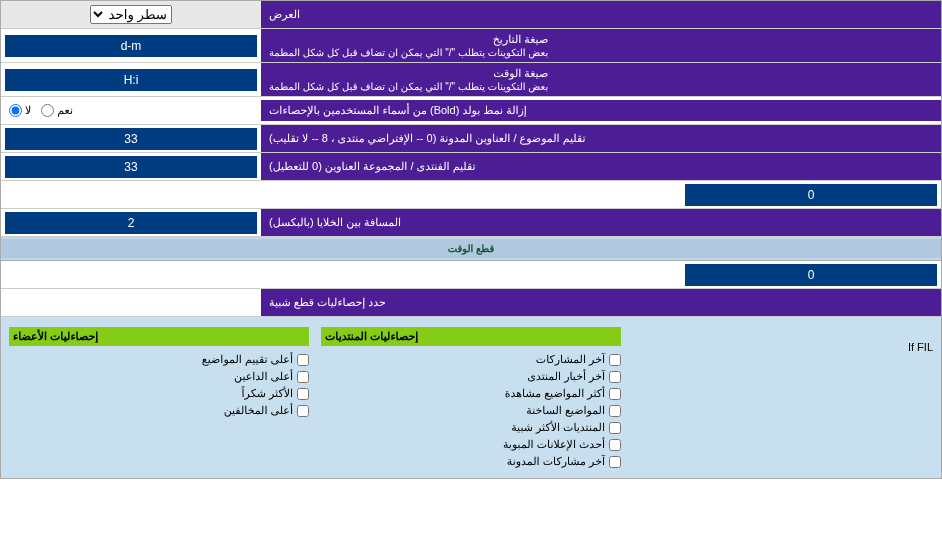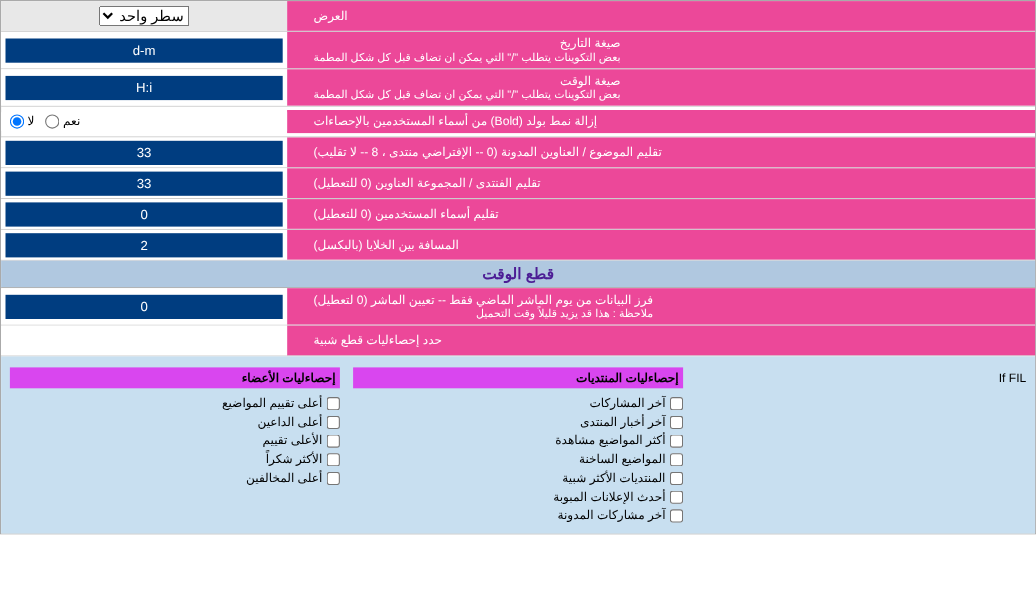--- a/index.html
+++ b/index.html
@@ -22,23 +22,23 @@
       display: flex;
       flex-direction: row;
       width: 100%;
       border-bottom: 1px solid #ccc;
       min-height: 28px;
       align-items: stretch;
     }
 
     .row-label {
       flex: 1;
-      background: #ec4899;
+      background: #4c1d95;
       color: #fff;
-      padding: 4px 24px;
+      padding: 4px 8px;
       display: flex;
       align-items: center;
       justify-content: flex-end;
       text-align: right;
       font-size: 11px;
       min-width: 400px;
     }
 
     .row-input {
       width: 260px;
@@ -108,22 +108,22 @@
       width: 100%;
       background: #c0d8ee;
       min-height: 24px;
       align-items: center;
       border-bottom: 1px solid #aaa;
     }
 
     .cutoff-time-title {
       flex: 1;
       font-weight: bold;
-      font-size: 14px;
-      color: #4c1d95;
+      font-size: 10px;
+      color: #14532d;
       text-align: center;
       padding: 4px 8px;
       background: #b8d0e8;
     }
 
     
     .checkboxes-section {
       display: flex;
       flex-direction: row;
       padding: 6px 4px;
@@ -133,25 +133,25 @@
 
     .checkbox-col {
       flex: 1;
       display: flex;
       flex-direction: column;
       gap: 4px;
       padding: 4px;
     }
 
     .checkbox-col-title {
-      text-align: right;
+      text-align: left;
       font-weight: bold;
       font-size: 11px;
       color: #000;
-      background: #d946ef;
+      background: #84cc16;
       padding: 3px 4px;
       margin-bottom: 3px;
     }
 
     .checkbox-item {
       display: flex;
       align-items: center;
       gap: 4px;
       font-size: 11px;
       color: #000;
@@ -165,20 +165,21 @@
     }
 
     
     .stats-left-col {
       flex: 1;
       background: #c8dff0;
       display: flex;
       align-items: flex-start;
       padding: 8px 4px;
       font-size: 11px;
+      margin-top: 10px;
     }
 
     select option {
       background: #003d80;
     }
   </style>
 </head>
 <body>
 
 <div class="main-container">
@@ -250,23 +251,20 @@
   <div class="row">
     <div class="row-label">
       <span>تقليم الفنتدى / المجموعة العناوين (0 للتعطيل)</span>
     </div>
     <div class="row-input">
       <input type="text" value="33" style="">
     </div>
   </div>
 
   <div class="row">
-    <div class="row-label">
-      <span>تقليم أسماء المستخدمين (0 للتعطيل)</span>
-    </div>
     <div class="row-input">
       <input type="text" value="0" style="">
     </div>
   </div>
 
   <div class="row">
     <div class="row-label">
       <span>المسافة بين الخلايا (بالبكسل)</span>
     </div>
     <div class="row-input">
@@ -274,27 +272,20 @@
     </div>
   </div>
 
   <div class="cutoff-time-row">
     <div class="cutoff-time-title" style="flex:1; text-align:center; background:#b0c8e0; font-weight:bold;">
       <span>قطع الوقت</span>
     </div>
   </div>
 
   <div class="row">
-    <div class="row-label">
-      <span>
-        <span>فرز البيانات من يوم الماشر الماضي فقط -- تعيين الماشر (0 لتعطيل)</span>
-        <br>
-        <span style="font-size:10px;">ملاحظة : هذا قد يزيد قليلاً وقت التحميل</span>
-      </span>
-    </div>
     <div class="row-input">
       <input type="text" value="0" style="">
     </div>
   </div>
 
   <div class="row">
     <div class="row-label">
       <span>حدد إحصاءليات قطع شبية</span>
     </div>
     <div class="row-input">
@@ -347,24 +338,20 @@
       </div>
       <div class="checkbox-item">
         <span>أعلى تقييم المواضيع</span>
         <input type="checkbox" style="">
       </div>
       <div class="checkbox-item">
         <span>أعلى الداعين</span>
         <input type="checkbox" style="">
       </div>
       <div class="checkbox-item">
-        <span>الأعلى تقييم</span>
-        <input type="checkbox" style="">
-      </div>
-      <div class="checkbox-item">
         <span>الأكثر شكراً</span>
         <input type="checkbox" style="">
       </div>
       <div class="checkbox-item">
         <span>أعلى المخالفين</span>
         <input type="checkbox" style="">
       </div>
     </div>
 
   </div>

